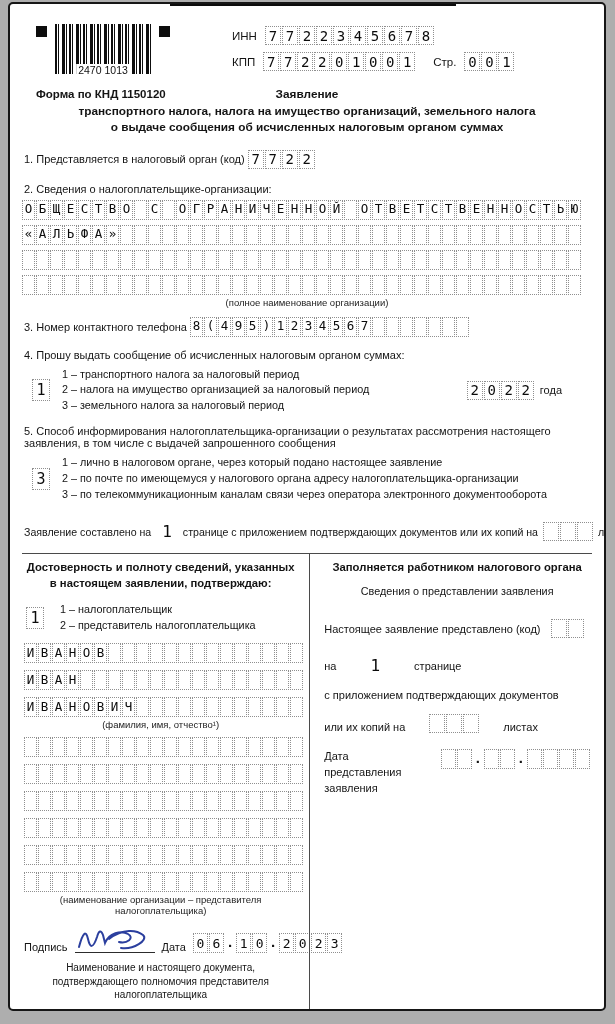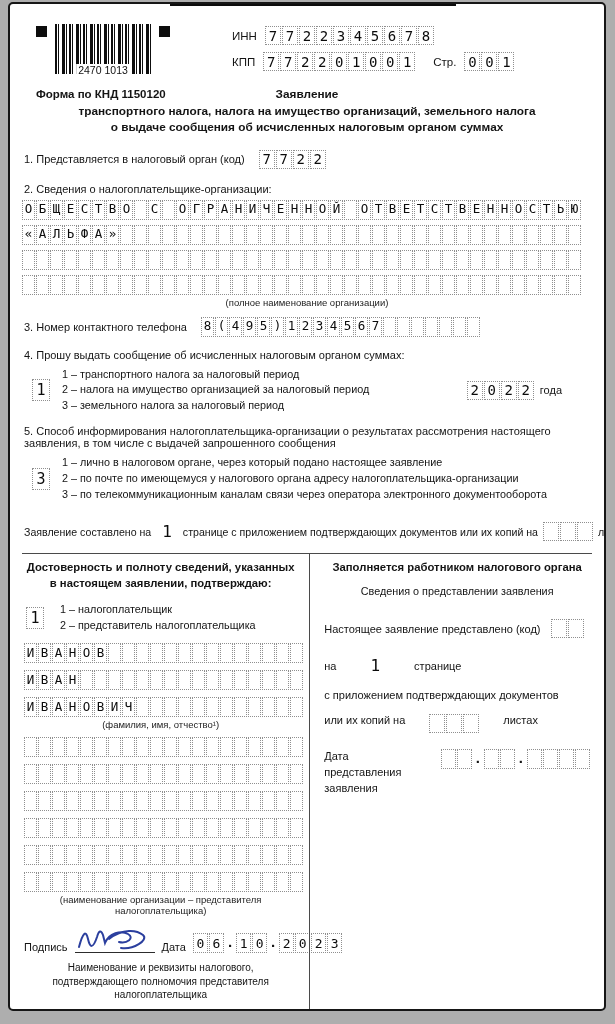--- a/index.html
+++ b/index.html
@@ -46,21 +46,21 @@
     background:#fff; padding:0 2px; font-size:10.5px; white-space:nowrap; color:#111;
   }
   .codes { margin-left:62px; margin-top:2px; }
   .code-line { display:flex; align-items:center; gap:8px; margin-bottom:7px; font-size:11.5px; }
   .code-line .pg { margin-left:10px; }
 
   .knd-title { position:relative; margin-top:8px; min-height:44px; }
   .knd { position:absolute; left:14px; top:2px; font-weight:bold; font-size:11.5px; }
   .title { text-align:center; font-weight:bold; font-size:11.8px; line-height:1.4; margin:0 30px; }
 
-  .row { display:flex; align-items:center; gap:14px; font-size:11px; }
+  .row { display:flex; align-items:center; gap:3px; font-size:11px; }
   .s1 { margin-top:14px; margin-left:2px; }
   .lbl-line { font-size:11px; margin-left:2px; }
   .s2 { margin-top:14px; }
   .s2 .cellrow { display:flex; margin-top:5px; }
   .caption { text-align:center; font-size:9.5px; color:#1d1d1d; margin-top:2px; }
   .s3 { margin-top:9px; margin-left:2px; }
   .s4 { margin-top:12px; }
   .s5 { margin-top:12px; }
   .optrow { display:flex; align-items:center; gap:12px; margin-top:6px; margin-left:10px; }
   .opts { font-size:10.8px; line-height:1.45; }
@@ -79,21 +79,21 @@
   .org-rows .cellrow { display:flex; margin-top:7px; margin-left:2px; }
   .doccap { text-align:center; font-size:10px; line-height:1.35; margin-top:8px; }
   .signrow { display:flex; align-items:flex-end; gap:7px; margin-top:10px; margin-left:2px; font-size:11px; }
   .sig { width:86px; border-bottom:1.5px solid #2c2c2c; display:flex; justify-content:center; }
   .dgroup { display:inline-flex; align-items:center; gap:4px; }
   .dot::before { content:"."; font-weight:bold; font-size:15px; line-height:0.4; }
 
   .coderow { display:flex; align-items:center; justify-content:space-between; margin-top:22px; font-size:11px; padding-right:6px; }
   .pagerow { display:flex; align-items:center; margin-top:18px; font-size:11px; gap:28px; }
   .attach { margin-top:14px; font-size:11px; }
-  .copiesrow { display:flex; align-items:flex-start; gap:24px; margin-top:13px; font-size:11px; }
+  .copiesrow { display:flex; align-items:flex-end; gap:24px; margin-top:13px; font-size:11px; }
   .daterow { display:flex; align-items:flex-start; gap:14px; margin-top:16px; font-size:11px; }
   .dlbl { line-height:1.45; }
 </style>
 </head>
 <body>
 
 <div class="page">
   <div class="top-mark"></div>
 
   <div class="head-row">
@@ -643,21 +643,21 @@
           <span class="dot"></span>
           <span class="cellrow cells-dt">
               <span class="cell">2</span>
               <span class="cell">0</span>
               <span class="cell">2</span>
               <span class="cell">3</span>
             </span>
         </span>
       </div>
       <div class="doccap">
-        <div>Наименование и реквизиты налогового,</div>
+        <div>Наименование и настоящего документа,</div>
         <div>подтверждающего полномочия представителя налогоплательщика</div>
       </div>
       <div class="org-rows">
         <div class="cellrow">
             <span class="cell"></span>
             <span class="cell"></span>
             <span class="cell"></span>
             <span class="cell"></span>
             <span class="cell"></span>
             <span class="cell"></span>

